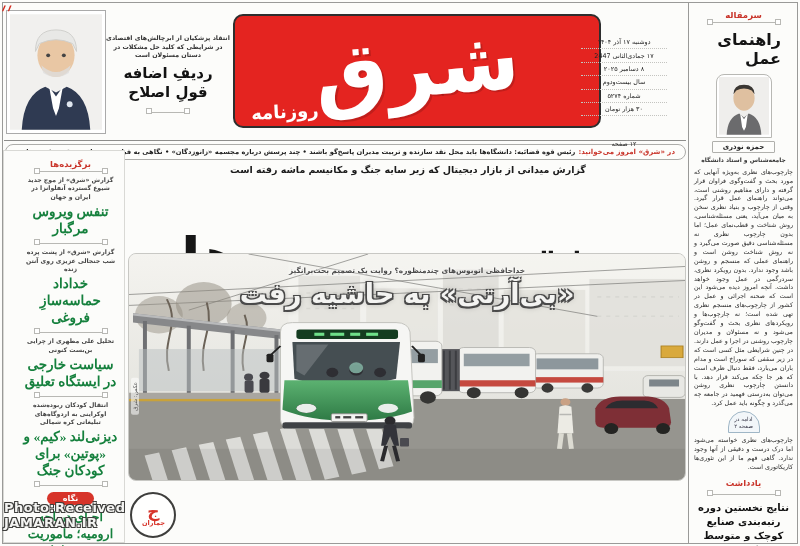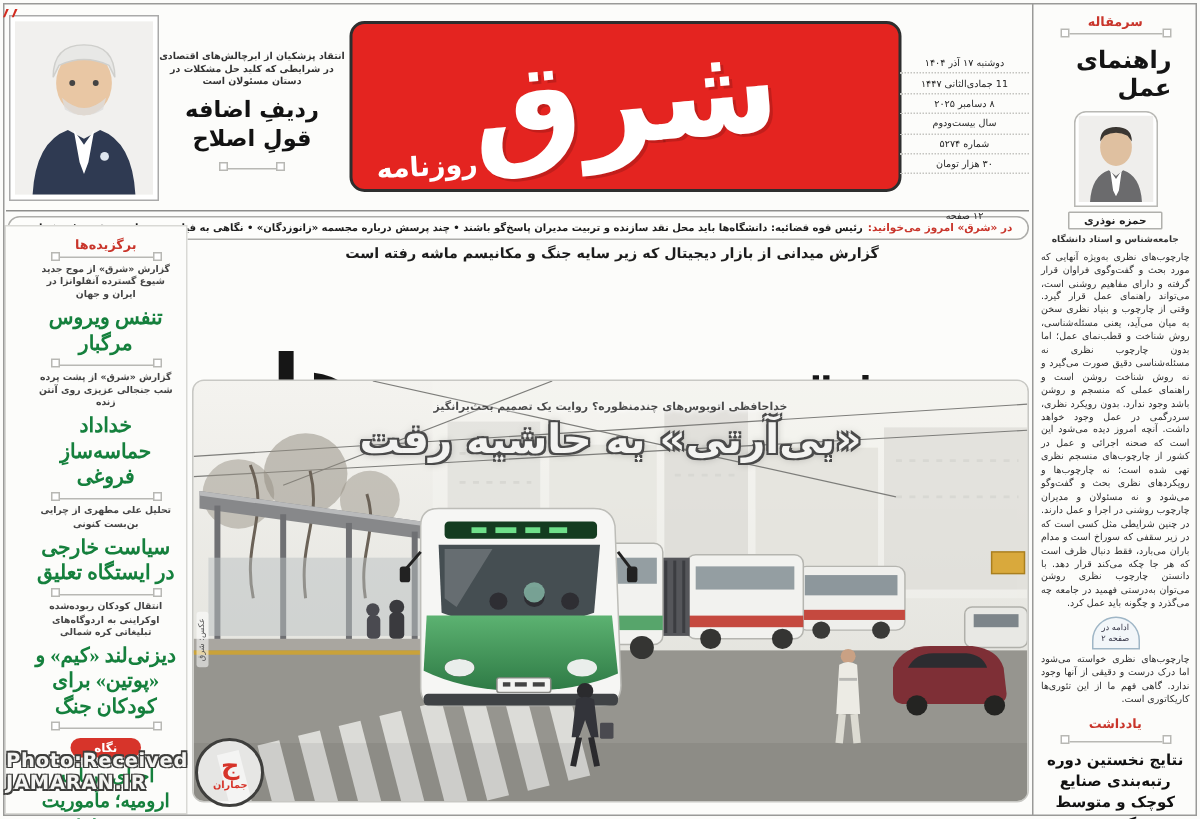--- a/index.html
+++ b/index.html
@@ -32,21 +32,21 @@
   .president-box{ position:absolute; left:6px; top:10px; width:100px; height:124px; border:1px solid #aaa; background:#fff; padding:3px; z-index:2;}
   .president-box svg{ width:100%; height:100%; display:block; }
   .president-story{ position:absolute; left:104px; top:34px; width:128px; text-align:center; z-index:2;}
   .pres-kicker{ font-size:6.3px; line-height:8.6px; font-weight:bold; color:#333; margin-bottom:4px;}
   .pres-headline{ font-size:15px; font-weight:bold; color:#121212; line-height:19px;}
   .logo-box{ position:absolute; left:233px; top:14px; width:368px; height:114px; background:#e42420; border:2px solid #2e2e2e;
     border-radius:10px; overflow:visible; z-index:1;}
   .logo-text{ position:absolute; inset:0; display:flex; align-items:center; justify-content:center;
     color:#fff; font-size:82px; font-weight:bold; transform:rotate(-5deg) translateY(-4px); text-shadow:2px 2px 0 rgba(0,0,0,.15);}
   .logo-type{ position:absolute; left:16px; bottom:4px; color:#fff; font-size:18px; font-weight:bold; transform:rotate(-3deg);}
-  .dateline{ position:absolute; left:600px; top:36px; width:86px; z-index:1;}
+  .dateline{ position:absolute; left:581px; top:36px; width:86px; z-index:1;}
   .dateline div{ font-size:6.4px; color:#222; text-align:center; padding:2.2px 0; border-bottom:1px dotted #c4c4c0;}
   .dateline div:last-child{ border-bottom:none;margin-top:22px; }
 
   .mast-divider{ position:absolute; left:4px; top:140px; width:682px; border-top:1px solid #8e8e8c; }
 
   
   .today-strip{ position:absolute; left:5px; top:144px; width:681px; height:16px; border:1px solid #adadaa; border-radius:9px;
     display:flex; align-items:center; justify-content:center; gap:3px; padding:0 10px; overflow:hidden; background:#fdfdfb;}
   .today-label{ color:#c9352b; font-size:7px; font-weight:bold; white-space:nowrap;text-align:right;}
   .today-text{ color:#1d1d1d; font-size:6.7px; font-weight:bold; white-space:nowrap; overflow:hidden;}
@@ -58,21 +58,21 @@
 
   
   .left-rail{ position:absolute; left:3px; top:150px; width:122px; bottom:3px; border:1px solid #d9d9d5;
     display:flex; flex-direction:column; align-items:center; padding:8px 3px 0 16px; background:#fcfcfa;}
   .rail-kicker{ font-size:6.2px; line-height:8.4px; font-weight:bold; color:#444; text-align:center; padding:0 5px; margin-bottom:2px;}
   .rail-headline{ font-size:13.5px; line-height:17px; font-weight:bold; color:#15803d; text-align:center; padding:0 2px;font-family:Liberation Serif, serif;}
   .rail-orn{ margin:5.5px 0 4.5px 0; }
   .negah-pill{ background:#d7342a; color:#fff; font-size:8px; font-weight:bold; padding:2px 16px; border-radius:9px; margin:2px 0 4px 0;}
 
   
-  .photo{ position:absolute; left:128px; top:253px; width:558px; height:282px; border-radius:8px; overflow:hidden;
+  .photo{ position:absolute; left:128px; top:253px; width:558px; height:228px; border-radius:8px; overflow:hidden;
     border:1px solid #c8c8c4; background:#e8e8e4;}
   .photo svg{ width:100%; height:100%; display:block;}
   .photo-kicker{ position:absolute; left:0; right:0; top:12px; text-align:center; font-size:7.3px; font-weight:bold; color:#4c4c4c;
     text-shadow:0 0 3px #fff,0 0 5px #fff;}
   .photo-headline{ position:absolute; left:0; right:0; top:24px; text-align:center; font-size:27px; font-weight:bold; color:#f3f3f1;
     text-shadow:1.5px 1.5px 0 #4a4a4a,-1.5px -1.5px 0 #4a4a4a,1.5px -1.5px 0 #4a4a4a,-1.5px 1.5px 0 #4a4a4a,0 0 6px rgba(0,0,0,.35);}
   .photo-credit{ position:absolute; left:2px; top:55%; writing-mode:vertical-rl; transform:rotate(180deg);
     font-size:5.5px; color:#555; background:rgba(255,255,255,.55); padding:4px 1px; border-radius:2px;}
 
   
@@ -111,21 +111,21 @@
     <div class="orn" style="margin:6px auto 0 auto; width:40px;"></div>
   </div>
 
   <div class="logo-box">
     <div class="logo-text">شرق</div>
     <div class="logo-type">روزنامه</div>
   </div>
 
   <div class="dateline">
     <div>دوشنبه ۱۷ آذر ۱۴۰۴</div>
-    <div>11 جمادی‌الثانی ۱۴۴۷</div>
+    <div>۱۷ جمادی‌الثانی 2447</div>
     <div>۸ دسامبر ۲۰۲۵</div>
     <div>سال بیست‌ودوم</div>
     <div>شماره ۵۲۷۴</div>
     <div>۳۰ هزار تومان</div>
     <div>۱۲ صفحه</div>
   </div>
 
   <div class="mast-divider"></div>
 
   <div class="today-strip">

